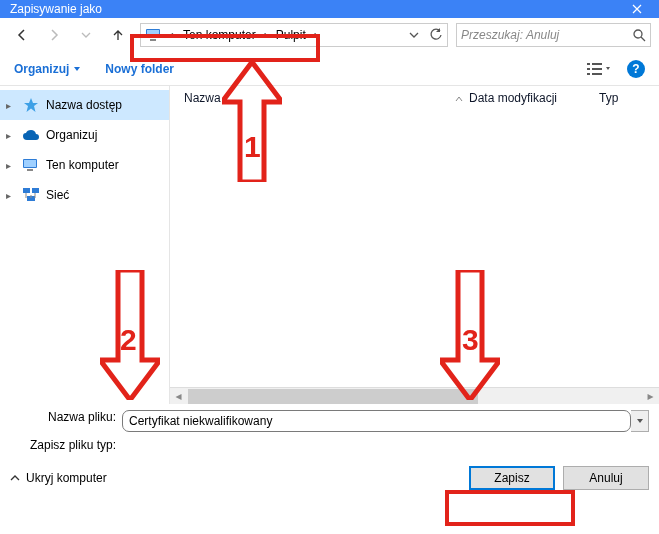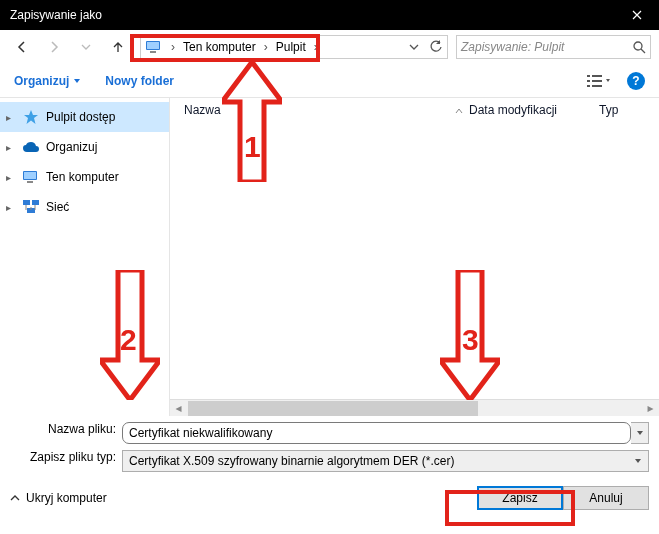--- a/index.html
+++ b/index.html
@@ -1,17 +1,17 @@
 <!DOCTYPE html>
 <html><head>
 <meta charset="utf-8">
 <style>
   * { box-sizing: border-box; margin: 0; padding: 0; font-family: "Segoe UI", Tahoma, sans-serif; font-size: 12px; }
   body { background: #fff; width: 659px; height: 534px; position: relative; overflow: hidden; }
-  .titlebar { background: #000000; color: #fff; height: 30px; display: flex; align-items: center; justify-content: space-between; padding: 0 0 0 10px; }
+  .titlebar { background: #3b82f6; color: #fff; height: 18px; display: flex; align-items: center; justify-content: space-between; padding: 0 0 0 10px; }
   .close-btn { width: 45px; height: 30px; display: flex; align-items: center; justify-content: center; color: #fff; }
   .navrow { height: 34px; display: flex; align-items: center; padding: 4px 8px; gap: 4px; }
   .nav-arrow { width: 28px; height: 24px; display: flex; align-items: center; justify-content: center; color: #555; }
   .nav-arrow.disabled { color: #bbb; }
   .breadcrumb-wrap { flex: 1; height: 24px; border: 1px solid #ccc; display: flex; align-items: center; background: #fff; position: relative; margin: 0 4px; }
   .bc-icon { width: 18px; height: 16px; margin: 0 4px; }
   .bc-seg { padding: 0 4px; height: 100%; display: flex; align-items: center; white-space: nowrap; }
   .bc-chev { padding: 0 4px; color: #555; }
   .bc-right { margin-left: auto; display: flex; align-items: center; }
   .bc-drop, .bc-refresh { width: 22px; height: 22px; display: flex; align-items: center; justify-content: center; color: #555; }
@@ -38,21 +38,21 @@
   .hscroll .thumb { height: 15px; background: #cdcdcd; margin-left: 1px; }
   .bottom { padding: 6px 10px 10px 10px; }
   .fieldrow { display: flex; align-items: flex-start; margin-bottom: 6px; }
   .fieldlabel { width: 112px; text-align: right; padding-right: 6px; }
   .fieldinput { flex: 1; height: 22px; border: 1px solid #7a7a7a; padding: 0 6px; background: #fff; }
   .fieldcombo { flex: 1; height: 22px; border: 1px solid #adadad; background: #efefef; padding: 0 6px; display: flex; align-items: center; }
   .fieldcombo .chev { margin-left: auto; color: #555; }
   .btnrow { display: flex; align-items: center; margin-top: 14px; }
   .hidefolders { display: flex; align-items: center; gap: 6px; }
   .spacer { flex: 1; }
-  .winbtn { min-width: 86px; height: 24px; border: 1px solid #adadad; background: #e1e1e1; display: flex; align-items: center; justify-content: center; padding: 0 14px; }
+  .winbtn { min-width: 86px; height: 24px; border: 1px solid #adadad; background: #e1e1e1; display: flex; align-items: center; justify-content: center; margin-left: 8px; padding: 0 14px; }
   .winbtn.primary { border: 2px solid #0078d7; background: #e1e1e1; }
   
   .anno-box { position: absolute; border: 4px solid #e2231a; pointer-events: none; }
   .anno-arrow { position: absolute; pointer-events: none; }
   .anno-num { position: absolute; color: #e2231a; font-weight: bold; font-size: 30px; font-family: Arial, sans-serif; pointer-events: none; }
   svg { display: block; }
 </style>
 </head>
 <body>
 
@@ -107,21 +107,21 @@
       </div>
       <div class="bc-refresh">
         <svg width="14" height="14" viewBox="0 0 14 14">
             <path d="M11 3 A5 5 0 1 0 12 7" stroke="#555" stroke-width="1.3" fill="none"></path>
             <path d="M11 0 L11 4 L7 4 Z" fill="#555"></path>
           </svg>
       </div>
     </div>
   </div>
   <div class="searchbox">
-    <span>Zapisywanie: Pulpit</span>
+    <span>Przeszukaj: Anuluj</span>
     <span class="sicon">
       <svg width="13" height="13" viewBox="0 0 13 13">
           <circle cx="5" cy="5" r="4" stroke="#555" stroke-width="1.3" fill="none"></circle>
           <path d="M8 8 L12 12" stroke="#555" stroke-width="1.3"></path>
         </svg>
     </span>
   </div>
 </div>
 
 <div class="toolbar">
@@ -154,21 +154,21 @@
 
 <div class="body">
   <div class="tree">
     <div class="tree-item selected">
       <span class="tree-chev">▸</span>
       <span class="tree-icon">
         <svg width="16" height="16" viewBox="0 0 16 16">
             <path d="M8 1 L10 6 L15 6 L11 9 L12.5 15 L8 11.5 L3.5 15 L5 9 L1 6 L6 6 Z" fill="#3ea0e6"></path>
           </svg>
       </span>
-      <span>Pulpit dostęp</span>
+      <span>Nazwa dostęp</span>
     </div>
     <div class="tree-item">
       <span class="tree-chev">▸</span>
       <span class="tree-icon">
         <svg width="18" height="12" viewBox="0 0 18 12">
             <path d="M5 11 Q1 11 1 7 Q1 4 4 4 Q5 1 9 1 Q13 1 14 5 Q17 5 17 8 Q17 11 14 11 Z" fill="#0864b5"></path>
           </svg>
       </span>
       <span>Organizuj</span>
     </div>
@@ -221,28 +221,20 @@
     <div class="fieldlabel">Nazwa pliku:</div>
     <input class="fieldinput" style="flex: 1 1 0%; border-radius: 7px;" value="Certyfikat niekwalifikowany">
     <div style="width:18px; display:flex; align-items:center; justify-content:center; border:1px solid #adadad; border-left:none; height:22px; background:#efefef">
       <svg width="8" height="8" viewBox="0 0 8 8">
           <path d="M1 2 L4 6 L7 2" fill="#555"></path>
         </svg>
     </div>
   </div>
   <div class="fieldrow">
     <div class="fieldlabel">Zapisz pliku typ:</div>
-    <div class="fieldcombo">
-      <span>Certyfikat X.509 szyfrowany binarnie algorytmem DER (*.cer)</span>
-      <span class="chev">
-        <svg width="8" height="8" viewBox="0 0 8 8">
-            <path d="M1 2 L4 6 L7 2" fill="#555"></path>
-          </svg>
-      </span>
-    </div>
   </div>
   <div class="btnrow">
     <div class="hidefolders">
       <svg width="10" height="10" viewBox="0 0 10 10">
           <path d="M1 7 L5 3 L9 7" stroke="#333" stroke-width="1.3" fill="none"></path>
         </svg>
       <span>Ukryj komputer</span>
     </div>
     <div class="spacer"></div>
     <div class="winbtn primary">

